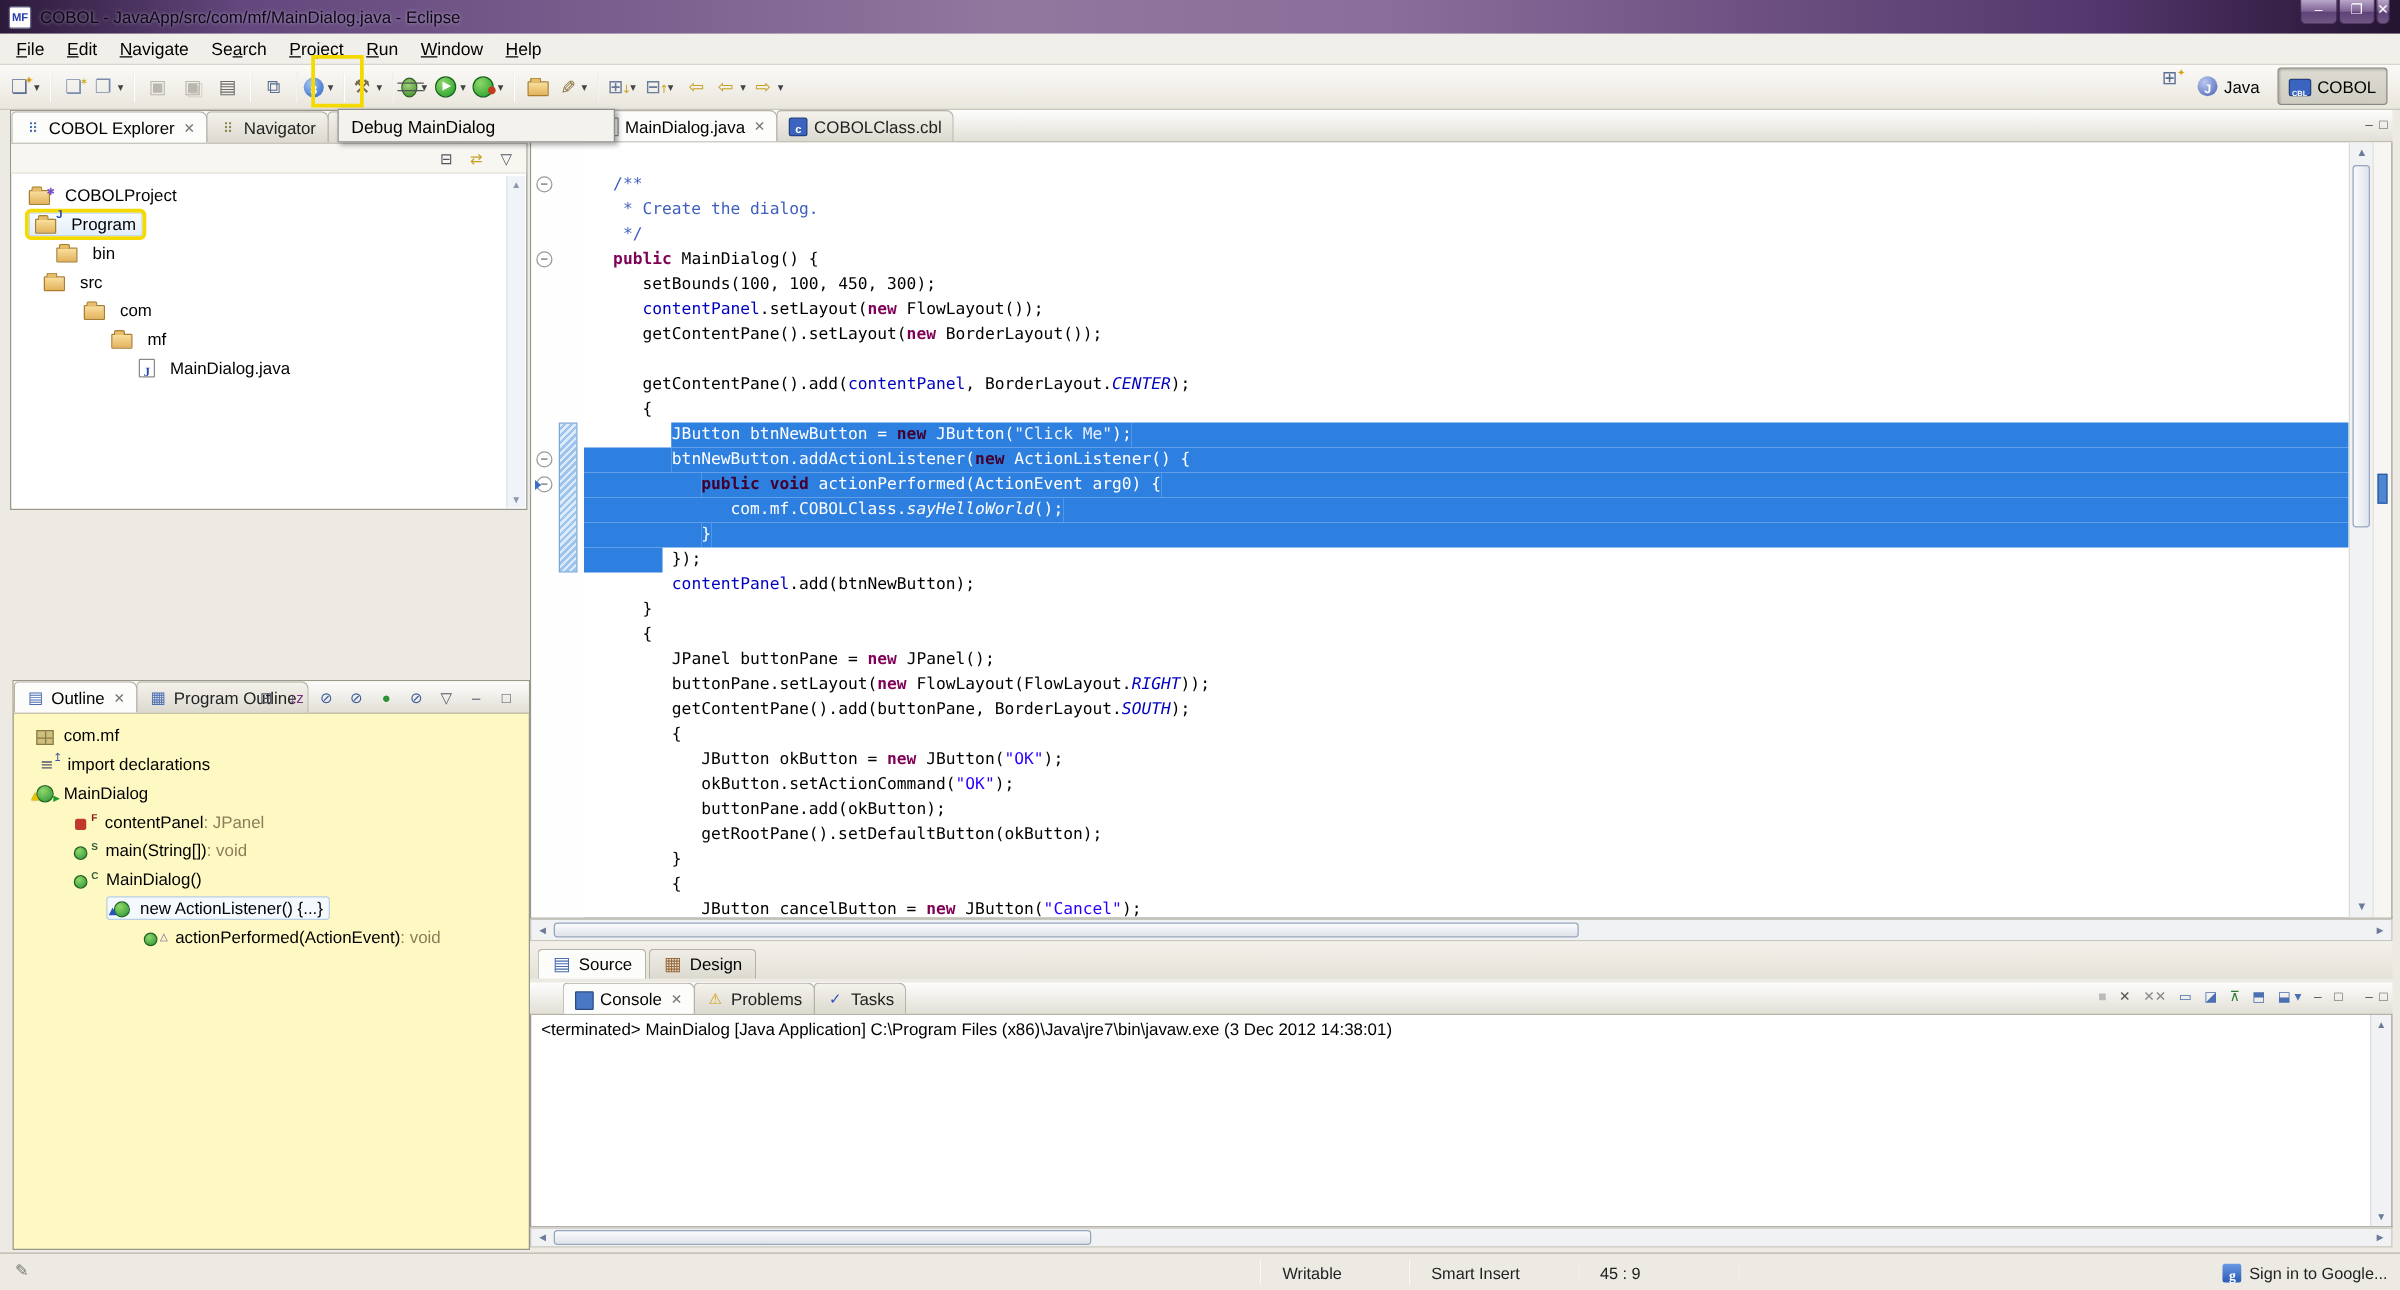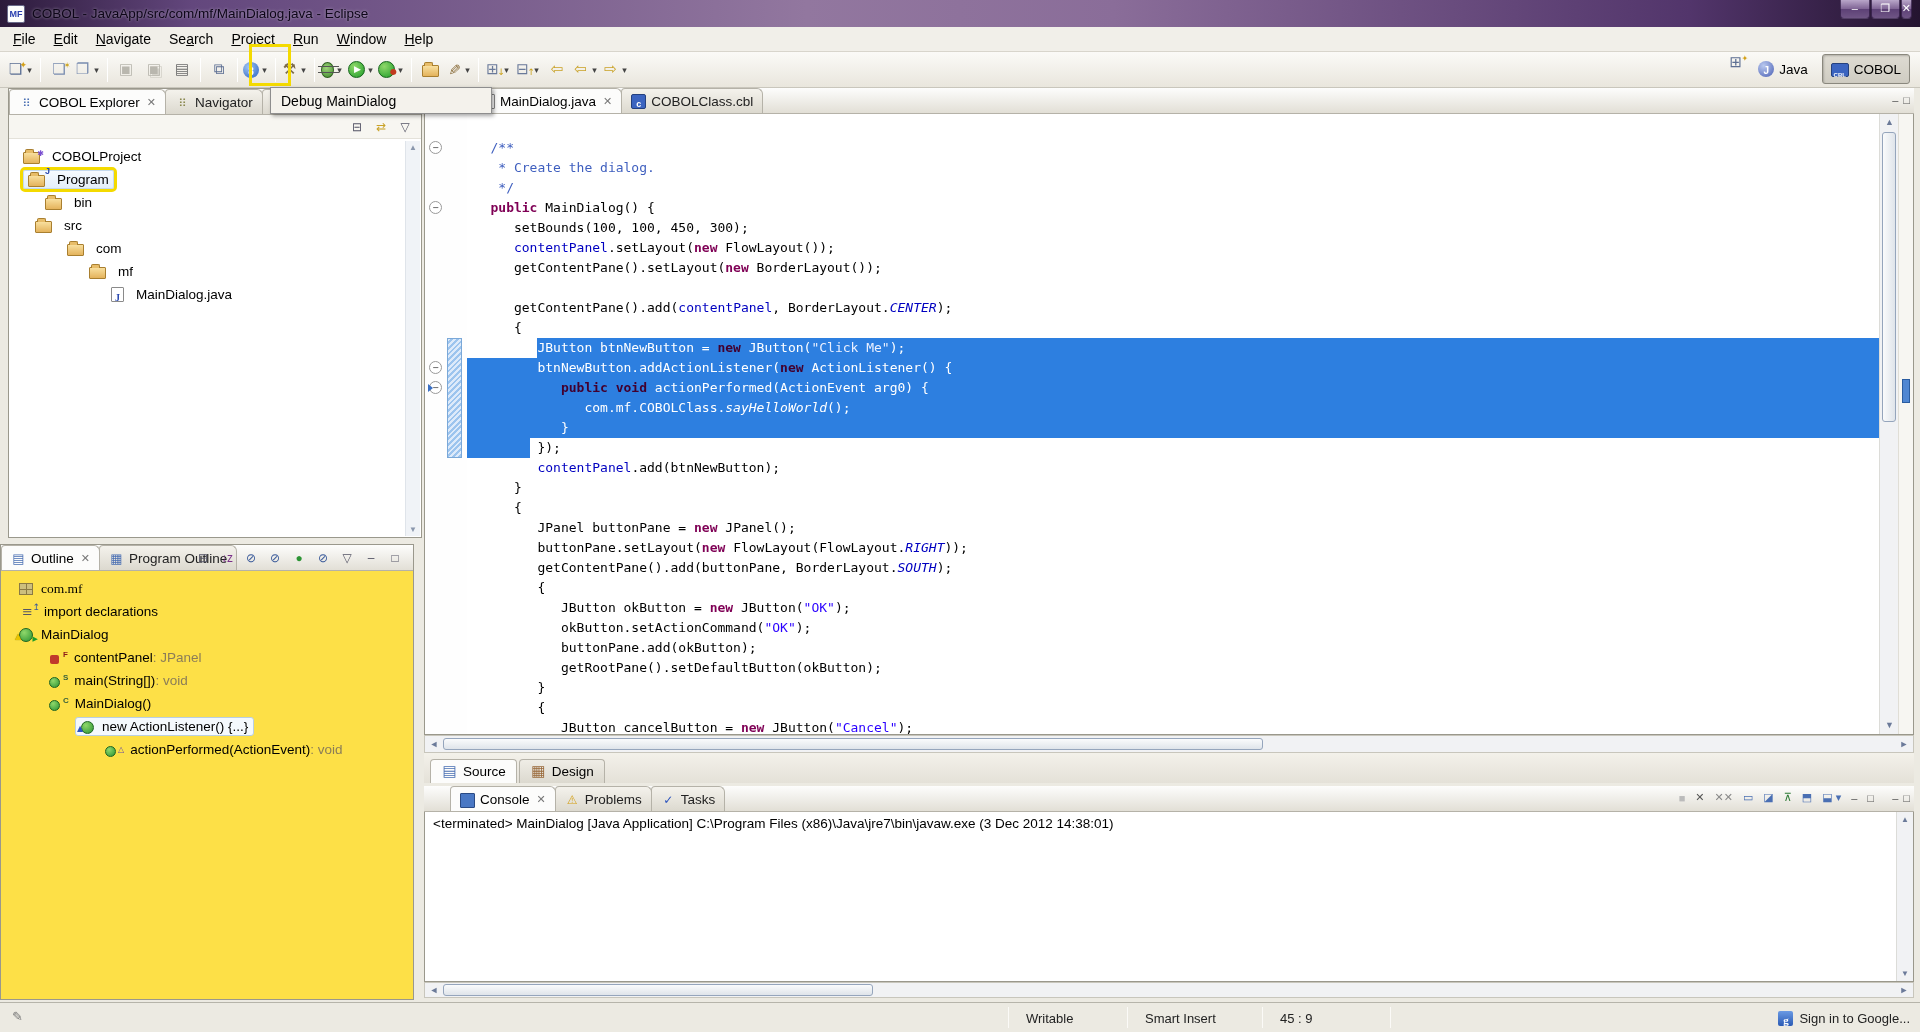--- a/index.html
+++ b/index.html
@@ -86,39 +86,39 @@
   .tab-min-max { position:absolute; right:4px; top:6px; display:flex; gap:5px; color:#555; font-size:11px; }
   .ic-cobol-explorer::before{content:"⠿"; color:#4a6fb3; font-size:11px;}
   .ic-navigator::before{content:"⠿"; color:#8a884f; font-size:11px;}
   .ic-server-explorer{width:14px;height:11px;background:#4a78c4;border:1px solid #2a4a84;border-radius:1px;margin-top:2px;}
   .ic-outline-tab::before{content:"▤"; color:#4a6fb3;}
   .ic-program-outline::before{content:"▦"; color:#4a6fb3;}
   .view-toolbar { display:flex; align-items:center; justify-content:flex-end; gap:8px; padding-right:8px; }
   .vt-ic { color:#556; font-size:12px; width:16px; text-align:center; }
 
   
-  #explorer { left:8px; top:88px; width:414px; height:450px; border:1px solid #9a988c; background:#fff; }
+  #explorer { left:8px; top:88px; width:414px; height:320px; border:1px solid #9a988c; background:#fff; }
   #explorer .inner-toolbar { height:24px; background:#f7f6f1; border-bottom:1px solid #e4e2da; }
   .tree { position:relative; padding-top:6px; }
   .tree-row { height:23px; display:flex; align-items:center; font-size:13.5px; color:#000; }
   .tree-row .ic { margin-right:6px; }
   .ic-project-cobol::after{content:"✱"; position:absolute; right:-5px; top:-8px; font-size:8px; color:#7a4fd0;}
   .ic-project-java::after{content:"J"; position:absolute; right:-6px; top:-10px; font:bold 9px "Liberation Sans",sans-serif; color:#2a48b0;}
   .ic-java-file{width:13px;height:15px;background:#fff;border:1px solid #8a8a8a;border-radius:1px;}
   .ic-java-file::before{content:"J"; color:#2a48b0; font:bold 10px/14px "Liberation Serif",serif;}
   .tree-sel { display:inline-flex; align-items:center; padding:1px 4px; border:1px solid #c3d9ee;
     background:linear-gradient(#f6fbff,#e3eef9); border-radius:2px; }
   .yellow-box { outline:3px solid #f4da00; }
   .win-scrollbar { position:absolute; right:1px; top:52px; bottom:1px; width:15px; background:#f0f3f7;
     border-left:1px solid #dfe4ea; }
   .win-scrollbar::before{content:"▲"; position:absolute; top:2px; left:3px; font-size:8px; color:#8a97ad;}
   .win-scrollbar::after{content:"▼"; position:absolute; bottom:2px; left:3px; font-size:8px; color:#8a97ad;}
 
   
-  #outline { left:0; top:544px; width:414px; height:456px; border:1px solid #9a988c; background:#fde047; }
+  #outline { left:10px; top:544px; width:414px; height:456px; border:1px solid #9a988c; background:#fef9c3; }
   .ol-row { height:23px; display:flex; align-items:center; font-size:13.5px; }
   .ol-suffix { color:#8b7d58; }
   .ol-dec { font:bold 8px "Liberation Sans",sans-serif; vertical-align:super; margin:0 4px 6px 1px; }
   .dec-F{color:#8b1a1a;} .dec-S{color:#355e3b;} .dec-C{color:#355e3b;}
   .ic-package{width:14px;height:12px;background:#cdbf7e;border:1px solid #8a7a44;margin-top:2px;}
   .ic-package::before{content:""; position:absolute; left:6px; top:0; bottom:0; width:1px; background:#8a7a44;}
   .ic-package::after{content:""; position:absolute; left:0; right:0; top:5px; height:1px; background:#8a7a44;}
   .ic-imports::before{content:"≡"; color:#556; font-size:13px;}
   .ic-imports::after{content:"↥"; position:absolute; right:-4px; top:-4px; font-size:9px; color:#3a5a9a;}
   .ic-class-main{width:14px;height:14px;border-radius:50%;background:radial-gradient(circle at 35% 30%,#8fd86a,#2c9434);border:1px solid #1d6422;margin-top:1px;}
@@ -411,21 +411,21 @@
         <span class="vt-ic" style="color: rgb(58, 90, 154);">⊘</span>
         <span class="vt-ic" style="color: rgb(44, 148, 52);">●</span>
         <span class="vt-ic" style="color: rgb(58, 90, 154);">⊘</span>
         <span class="vt-ic">▽</span>
         <span class="vt-ic">–</span>
         <span class="vt-ic">□</span>
       </span>
     </div>
   <div class="tree" id="outline-tree">
       <div class="ol-row" style="padding-left: 18px;">
-        <span style="display: inline-flex; align-items: flex-start; font-family: Liberation Serif, serif;">
+        <span style="display: inline-flex; align-items: flex-end;">
           <span class="ic ic-package"></span>
           <span style="margin-left: 8px;">com.mf</span>
         </span>
       </div>
       <div class="ol-row" style="padding-left: 18px;">
         <span style="display: inline-flex; align-items: center;">
           <span class="ic ic-imports"></span>
           <span style="margin-left: 8px;">import declarations</span>
         </span>
       </div>

